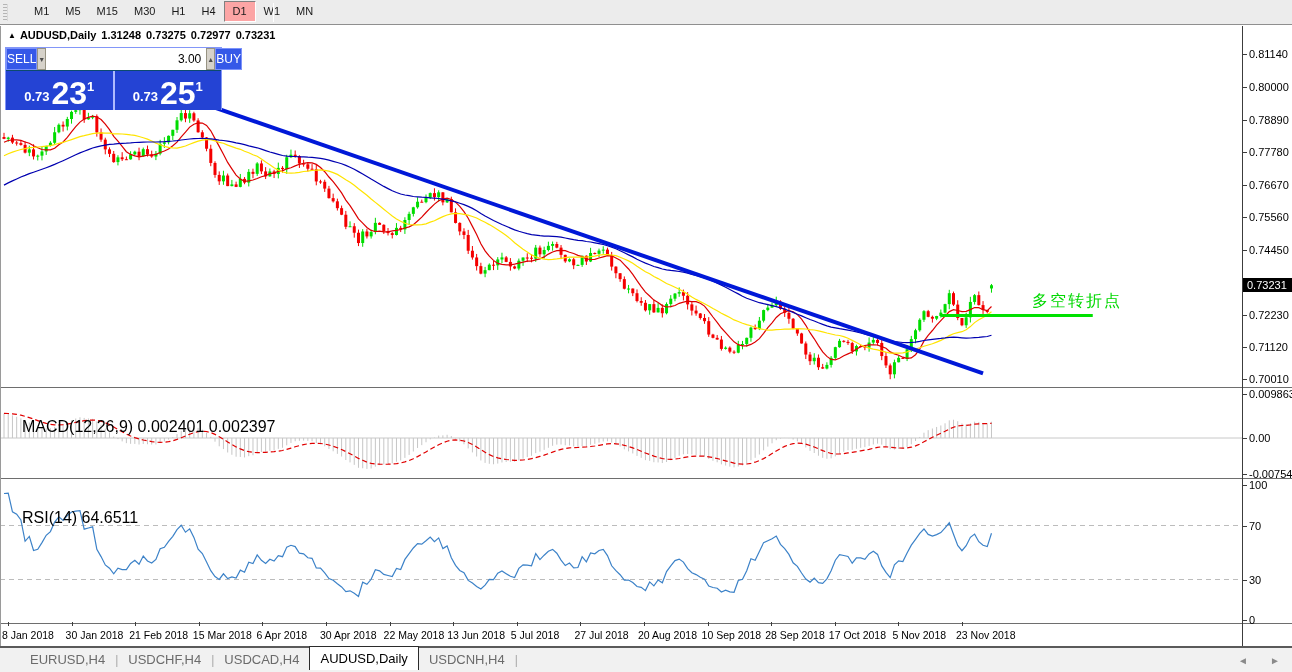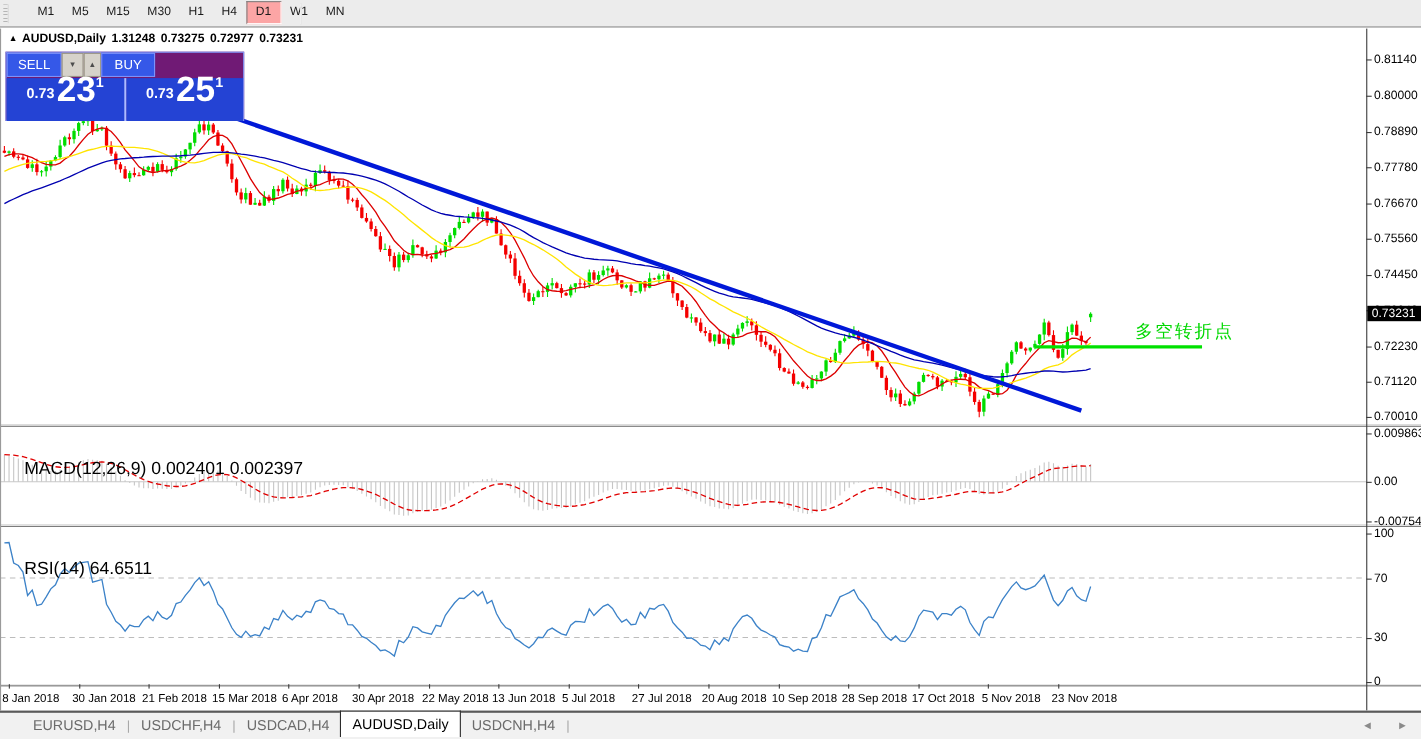--- a/index.html
+++ b/index.html
@@ -32,33 +32,33 @@
   #price-badge { position:absolute; left:1243px; width:49px; height:14px; background:#000;
                  color:#fff; font-size:11px; line-height:14px; padding-left:4px; }
   .ind-label { position:absolute; left:22px; font-size:16px; color:#000; white-space:nowrap;margin-top:28px; }
   #symbol-title { position:absolute; left:8px; top:29px; font-size:11px; font-weight:bold; color:#000; }
   #symbol-title .tri { font-size:8px; position:relative; top:-1px; margin-right:4px; }
   #symbol-title span.num { margin-left:5px; font-weight:bold; }
   #annotation { position:absolute; left:1032px; top:291px; font-size:16px; font-weight:normal;
                 letter-spacing:2px; }
   
   #quote-panel { position:absolute; left:5px; top:47px; width:217px; height:63px;
-                 background:#701a75; border:1px solid #8296f8; }
+                 background:#0c4a6e; border:1px solid #8296f8; }
   #qp-top { display:flex; height:22px; }
   .qp-btn { color:#fff; font-size:12px; display:flex; align-items:center; justify-content:center;
             background:#3558e8; border:1px solid #7c92fa; cursor:pointer; }
   #qp-sell { width:50px; }
   #qp-buy  { width:49px; }
   .spin-btn { width:20px; background:#d6d2ca; border:1px solid #979383; color:#4c4c4c;
               font-size:7px; display:flex; align-items:center; justify-content:center; cursor:pointer; }
   #qp-vol { flex:1; border:none; outline:none; background:#fff; text-align:right; font-size:12px;
             padding-right:5px; font-family:"Liberation Sans",sans-serif; }
   #qp-bottom { display:flex; height:39px; margin-top:1px; }
   .qp-quote { flex:1; display:flex; align-items:flex-end; justify-content:center;
-              background:#2443d4; padding-bottom:14px; }
+              background:#2443d4; padding-bottom:2px; }
   #qp-quote-sell { border-right:2px solid #aebafe; }
   .qp-small { font-size:13px; font-weight:bold; color:#fff; margin:0 2px 4px 0; }
   .qp-big { font-size:32px; font-weight:bold; color:#fff; line-height:30px; }
   .qp-sup { font-size:13px; font-weight:bold; color:#fff; position:relative; top:-14px; }
   
   #tabbar { position:absolute; left:0; top:646px; width:1292px; height:26px; background:#f1f1f1;
             border-top:2px solid #5a5a5a; display:flex; align-items:center; padding-left:20px; }
   .tab { font-size:13px; color:#6b6b6b; padding:0 10px; height:22px; line-height:22px; cursor:pointer; }
   .tab.active { background:#fff; border:1px solid #2b2b2b; border-bottom:none; color:#000;
                 height:24px; line-height:23px; position:relative; top:-2px; }
@@ -805,20 +805,21 @@
   <div id="left-border"></div>
 
   <div id="symbol-title">
     <span class="tri">▲</span><span>AUDUSD,Daily</span><span class="num">1.31248</span><span class="num">0.73275</span><span class="num">0.72977</span><span class="num">0.73231</span>
   </div>
 
   <div id="quote-panel">
     <div id="qp-top">
       <div id="qp-sell" class="qp-btn">SELL</div>
       <div class="spin-btn">▼</div>
+      <input id="qp-vol" value="3.00" style="">
       <div class="spin-btn" style="width:16px">▲</div>
       <div id="qp-buy" class="qp-btn">BUY</div>
     </div>
     <div id="qp-bottom">
       <div id="qp-quote-sell" class="qp-quote">
         <span class="qp-small">0.73</span>
         <span class="qp-big">23</span>
         <span class="qp-sup">1</span>
       </div>
       <div class="qp-quote">

